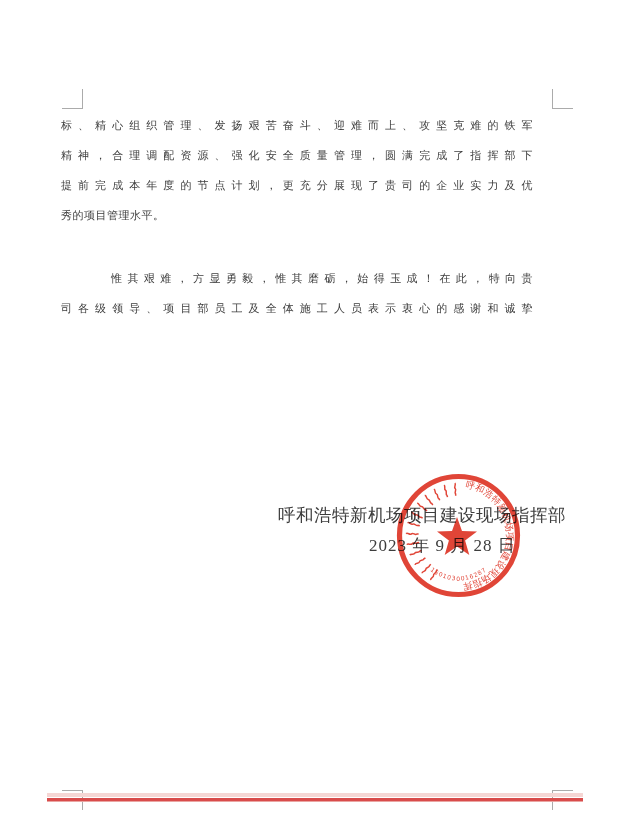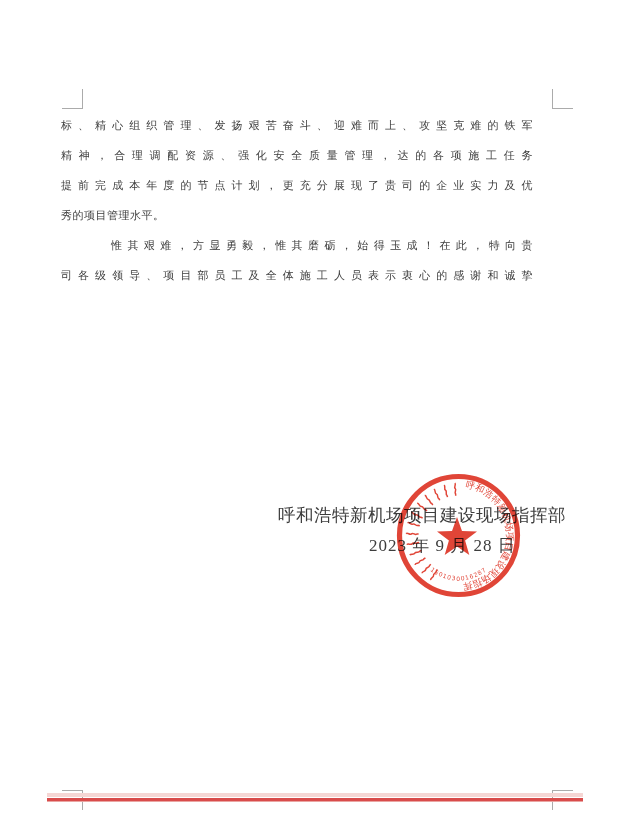--- a/index.html
+++ b/index.html
@@ -9,21 +9,21 @@
   }
   .page{position:absolute;inset:0;background:#ffffff;}
 
   
   .body-text{
     position:absolute;left:61px;top:110px;width:472px;
     font-size:11px;color:#3d3d3d;letter-spacing:.5px;
   }
   .line{height:30px;line-height:30px;overflow:visible;}
   .fill{text-align:justify;text-align-last:justify;}
-  .indent{padding-left:50px;}
+  .indent{padding-left:50px;margin-top:33px;}
 
   
   .sign-org{position:absolute;left:278px;top:503px;font-size:17.5px;color:#3d3d3d;letter-spacing:.5px;white-space:nowrap;}
   .sign-date{position:absolute;left:369px;top:534px;font-size:17px;color:#3d3d3d;letter-spacing:1px;white-space:nowrap;}
 
   
   .cmark{position:absolute;width:20px;height:19px;}
   .cm-tl{left:62px;top:89px;border-right:1px solid #ababab;border-bottom:1px solid #ababab;}
   .cm-tr{left:552px;top:89px;border-left:1px solid #ababab;border-bottom:1px solid #ababab;}
   .cm-bl{left:62px;top:790px;border-right:1px solid #ababab;border-top:1px solid #ababab;}
@@ -41,21 +41,21 @@
 
 <div class="page">
 
   <div class="cmark cm-tl"></div>
   <div class="cmark cm-tr"></div>
   <div class="cmark cm-bl"></div>
   <div class="cmark cm-br"></div>
 
   <div class="body-text">
     <div class="line fill">标、精心组织管理、发扬艰苦奋斗、迎难而上、攻坚克难的铁军</div>
-    <div class="line fill">精神，合理调配资源、强化安全质量管理，达的各项施工任务</div>
+    <div class="line fill">精神，合理调配资源、强化安全质量管理，圆满完成了指挥部下</div>
     <div class="line fill">提前完成本年度的节点计划，更充分展现了贵司的企业实力及优</div>
     <div class="line">秀的项目管理水平。</div>
     <div class="line fill indent">惟其艰难，方显勇毅，惟其磨砺，始得玉成！在此，特向贵</div>
     <div class="line fill">司各级领导、项目部员工及全体施工人员表示衷心的感谢和诚挚</div>
   </div>
 
   <div class="sign-org">呼和浩特新机场项目建设现场指挥部</div>
   <div class="sign-date">2023 年 9 月 28 日</div>
 
   <svg class="seal" viewBox="0 0 127 127">

